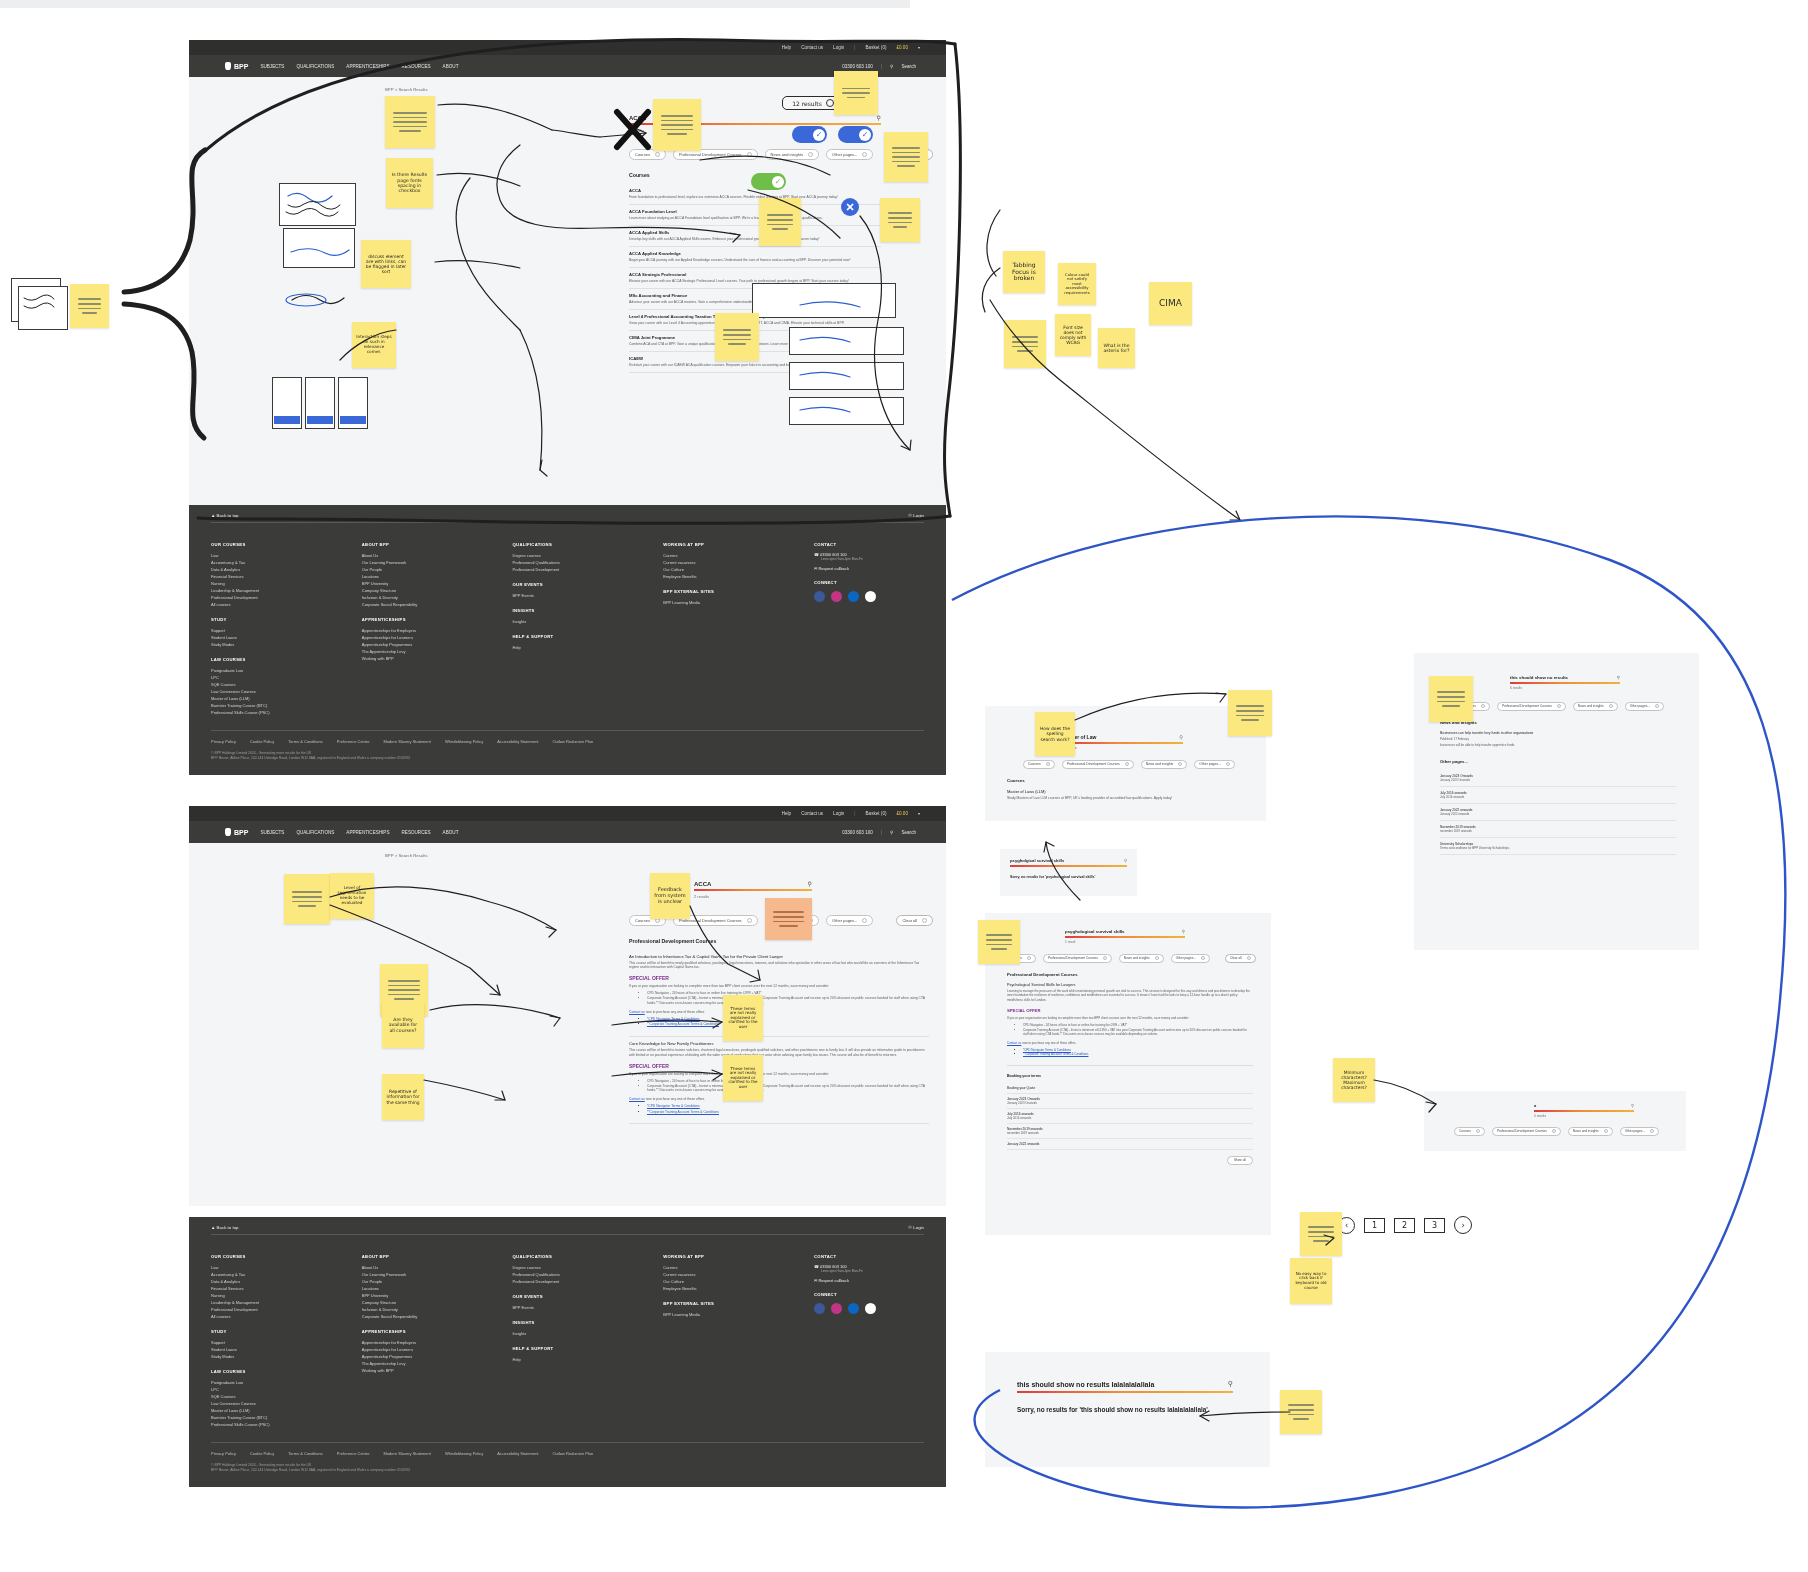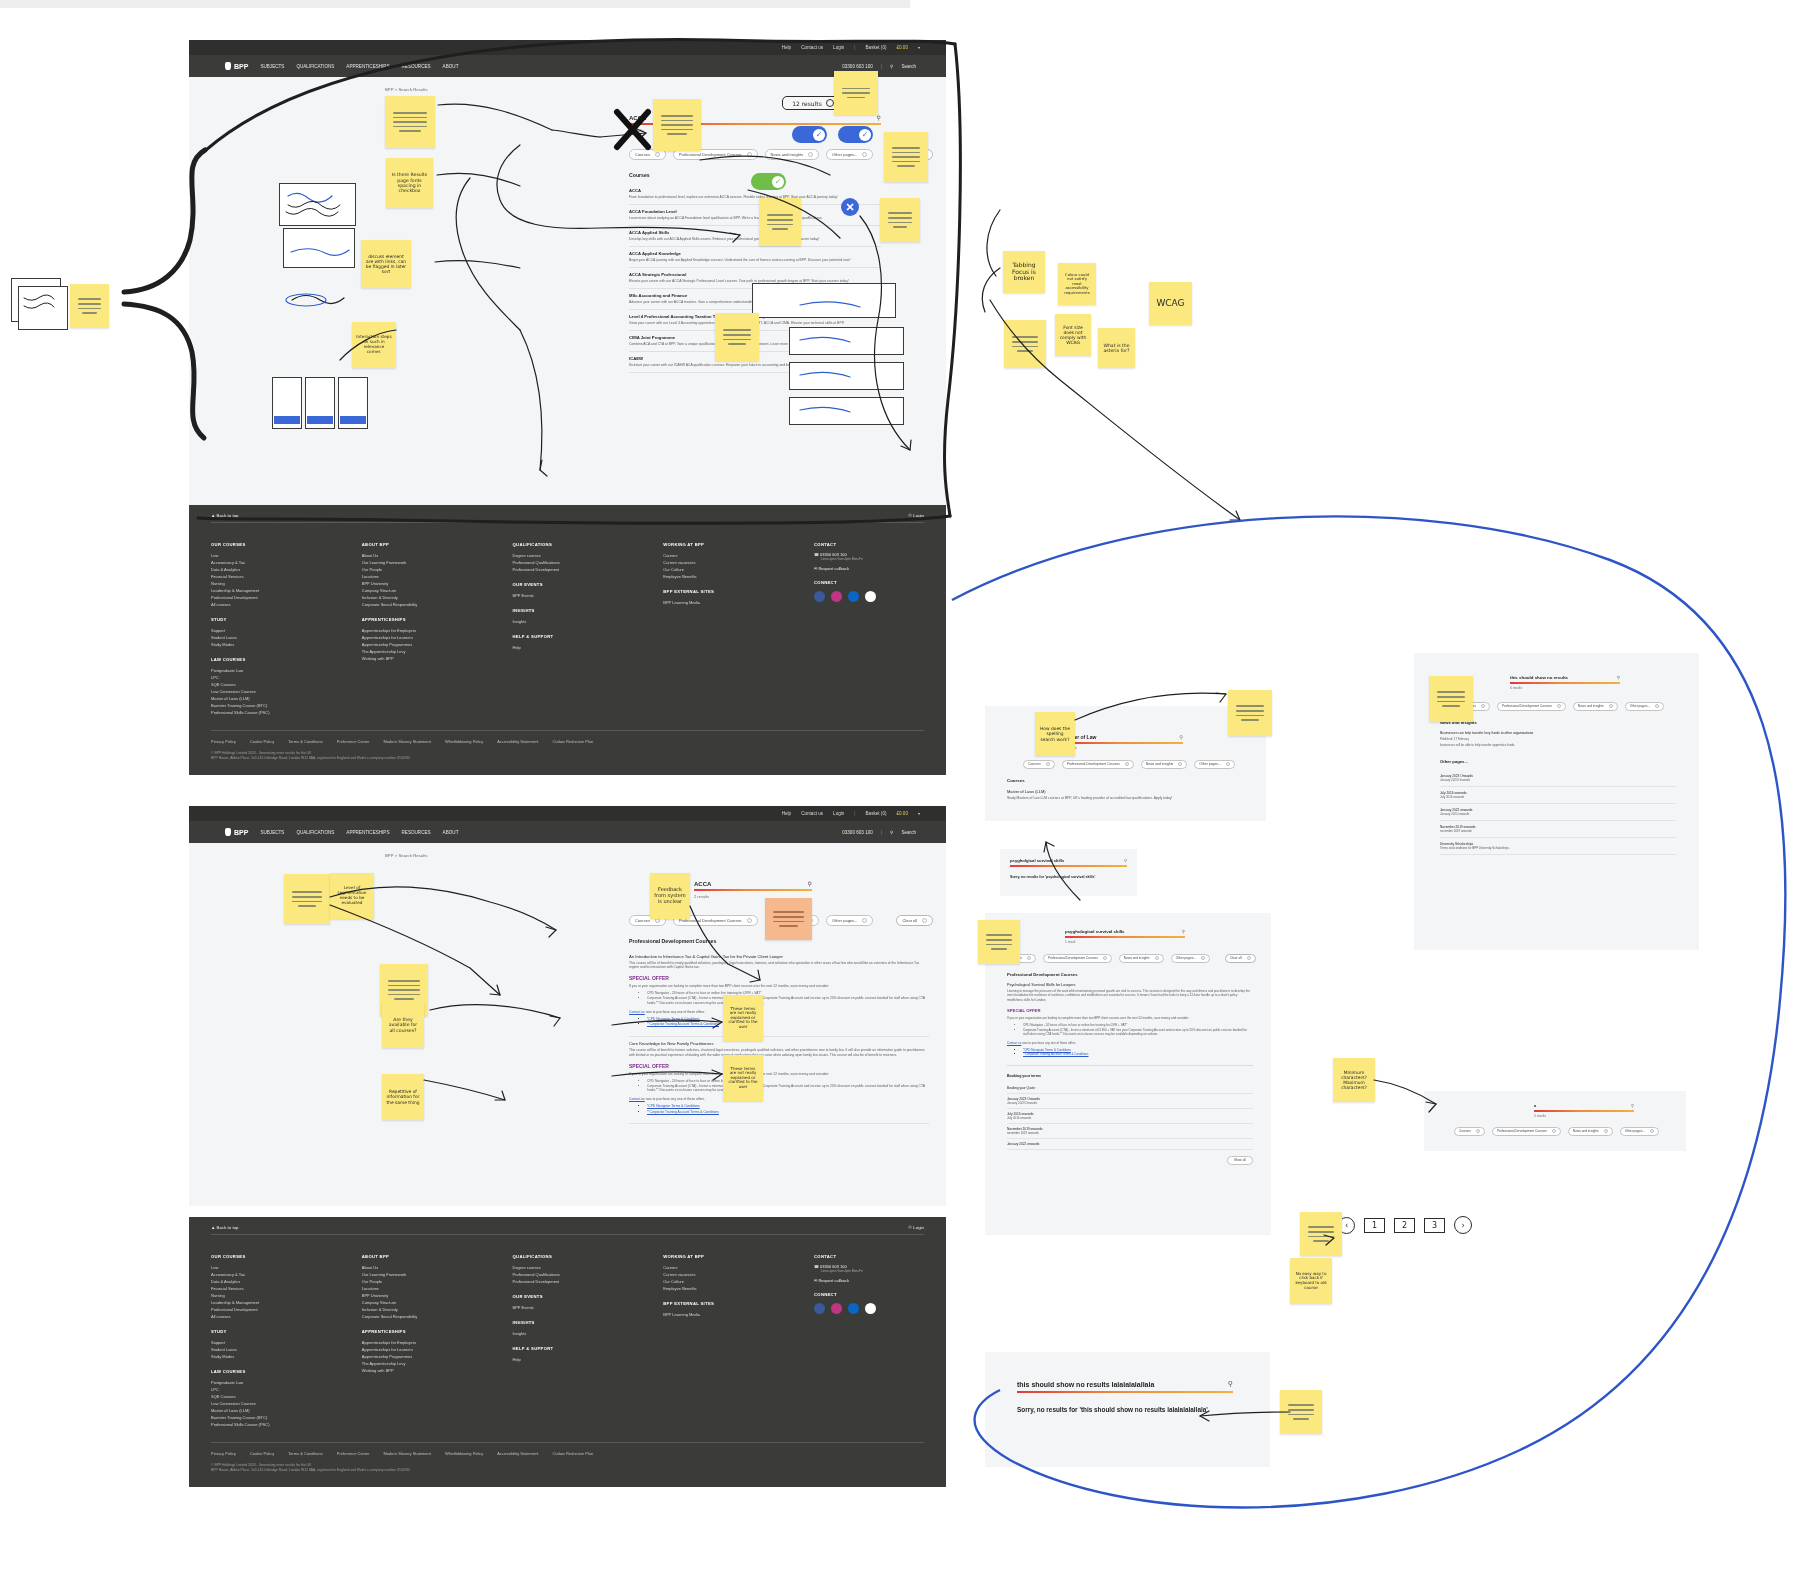--- a/index.html
+++ b/index.html
@@ -869,21 +869,21 @@
       <span class="short" style="background:#b4714a"></span>
     </div>
 
   <div class="note" style="left:386px;top:158px;width:47px;height:50px;font-size:4.6px;">Is there Results page fonts spacing in checkbox</div>
   <div class="note" style="left:361px;top:240px;width:50px;height:48px;font-size:4.4px;">discuss element are with links, can be flagged in later sort</div>
   <div class="note" style="left:352px;top:322px;width:44px;height:46px;font-size:4.2px;">Interaction steps on such in relevance corner.</div>
   <div class="note" style="left:1003px;top:251px;width:42px;height:42px;font-size:6px;">Tabbing Focus is broken</div>
   <div class="note" style="left:1058px;top:263px;width:38px;height:42px;font-size:3.8px;">Colour could not satisfy most accessibility requirements</div>
   <div class="note" style="left:1055px;top:314px;width:36px;height:42px;font-size:4.4px;">Font size does not comply with WCAG</div>
   <div class="note" style="left:1098px;top:328px;width:37px;height:40px;font-size:4.6px;">What is the asterix for?</div>
-  <div class="note" style="left:1149px;top:282px;width:43px;height:43px;font-size:9px;">WCAG</div>
+  <div class="note" style="left:1149px;top:282px;width:43px;height:43px;font-size:9px;">CIMA</div>
   <div class="note" style="left:330px;top:873px;width:44px;height:46px;font-size:4.2px;">Level of segmentation needs to be evaluated</div>
   <div class="note" style="left:650px;top:873px;width:40px;height:46px;font-size:5px;">Feedback from system is unclear</div>
   <div class="note" style="left:382px;top:1002px;width:42px;height:46px;font-size:4.6px;">Are they available for all courses?</div>
   <div class="note" style="left:382px;top:1074px;width:42px;height:46px;font-size:4.4px;">Repetitive of information for the same thing</div>
   <div class="note" style="left:723px;top:995px;width:40px;height:46px;font-size:4px;">These terms are not really explained or clarified to the user</div>
   <div class="note" style="left:723px;top:1055px;width:40px;height:46px;font-size:4px;">These terms are not really explained or clarified to the user</div>
   <div class="note" style="left:1035px;top:712px;width:40px;height:44px;font-size:4.4px;">How does the spelling search work?</div>
   <div class="note" style="left:1333px;top:1058px;width:42px;height:44px;font-size:4.4px;">Minimum characters? Maximum characters?</div>
   <div class="note" style="left:1290px;top:1258px;width:42px;height:46px;font-size:4px;">No easy way to click back if keyboard to old course</div>
 

